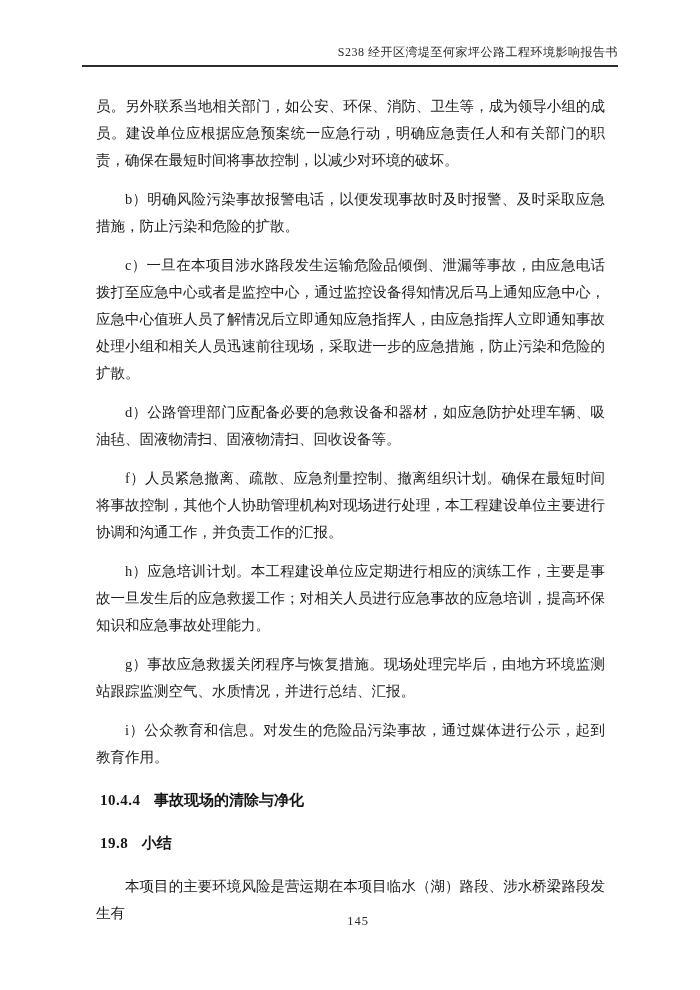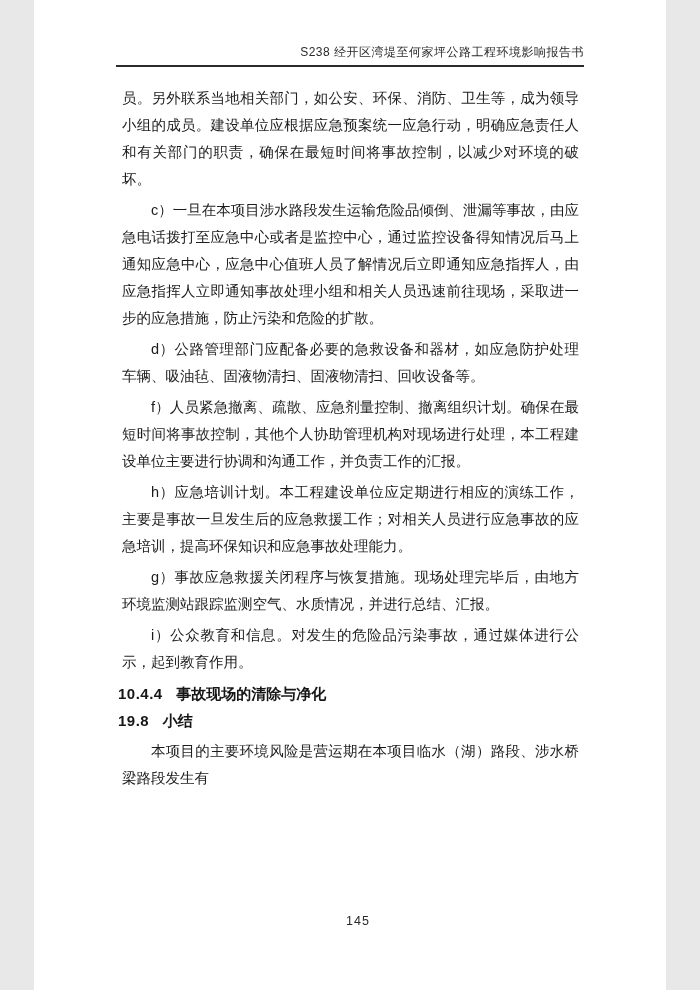--- a/index.html
+++ b/index.html
@@ -2,25 +2,25 @@
 <html><head>
 <meta charset="utf-8">
 <style>
   html, body {
     margin: 0;
     padding: 0;
     background: #e8e8e8;
   }
   .page {
     position: relative;
-    width: 632px;
+    width: 700px;
     height: 990px;
     margin: 0 auto;
     background: #ffffff;
-    font-family: Liberation Sans, sans-serif;
+    font-family: Liberation Serif, serif;
     color: #1c1c1c;
     overflow: hidden;
     box-sizing: border-box;
   }
   .page-header {
     position: absolute;
     top: 44px;
     left: 82px;
     right: 82px;
     text-align: right;
@@ -33,29 +33,29 @@
   }
   .doc-body {
     position: absolute;
     top: 81px;
     left: 84px;
     right: 83px;
     font-size: 14.5px;
     line-height: 27px;
   }
   .para {
-    margin: 4px;
+    margin: 12px;
     text-align: justify;
     text-justify: inter-character;
   }
   .para.indent {
     text-indent: 2em;
   }
   .heading {
-    margin: 0;
+    margin: 16px;
     font-size: 15px;
     font-weight: bold;
     line-height: 27px;
     color: #161616;
   }
   .h-num {
     margin-right: 0.9em;
     letter-spacing: 0.5px;
   }
   .page-footer {
@@ -73,20 +73,21 @@
 <body>
 
 <div class="page">
 
   <header class="page-header">
     <span>S238 经开区湾堤至何家坪公路工程环境影响报告书</span>
   </header>
 
   <main class="doc-body">
       <p class="para">员。另外联系当地相关部门，如公安、环保、消防、卫生等，成为领导小组的成员。建设单位应根据应急预案统一应急行动，明确应急责任人和有关部门的职责，确保在最短时间将事故控制，以减少对环境的破坏。</p>
+      <p class="para indent">b）明确风险污染事故报警电话，以便发现事故时及时报警、及时采取应急措施，防止污染和危险的扩散。</p>
       <p class="para indent">c）一旦在本项目涉水路段发生运输危险品倾倒、泄漏等事故，由应急电话拨打至应急中心或者是监控中心，通过监控设备得知情况后马上通知应急中心，应急中心值班人员了解情况后立即通知应急指挥人，由应急指挥人立即通知事故处理小组和相关人员迅速前往现场，采取进一步的应急措施，防止污染和危险的扩散。</p>
       <p class="para indent">d）公路管理部门应配备必要的急救设备和器材，如应急防护处理车辆、吸油毡、固液物清扫、固液物清扫、回收设备等。</p>
       <p class="para indent">f）人员紧急撤离、疏散、应急剂量控制、撤离组织计划。确保在最短时间将事故控制，其他个人协助管理机构对现场进行处理，本工程建设单位主要进行协调和沟通工作，并负责工作的汇报。</p>
       <p class="para indent">h）应急培训计划。本工程建设单位应定期进行相应的演练工作，主要是事故一旦发生后的应急救援工作；对相关人员进行应急事故的应急培训，提高环保知识和应急事故处理能力。</p>
       <p class="para indent">g）事故应急救援关闭程序与恢复措施。现场处理完毕后，由地方环境监测站跟踪监测空气、水质情况，并进行总结、汇报。</p>
       <p class="para indent">i）公众教育和信息。对发生的危险品污染事故，通过媒体进行公示，起到教育作用。</p>
       <h2 class="heading"><span class="h-num">10.4.4</span><span>事故现场的清除与净化</span></h2>
       <h2 class="heading"><span class="h-num">19.8</span><span>小结</span></h2>
       <p class="para indent">本项目的主要环境风险是营运期在本项目临水（湖）路段、涉水桥梁路段发生有</p>
     </main>

